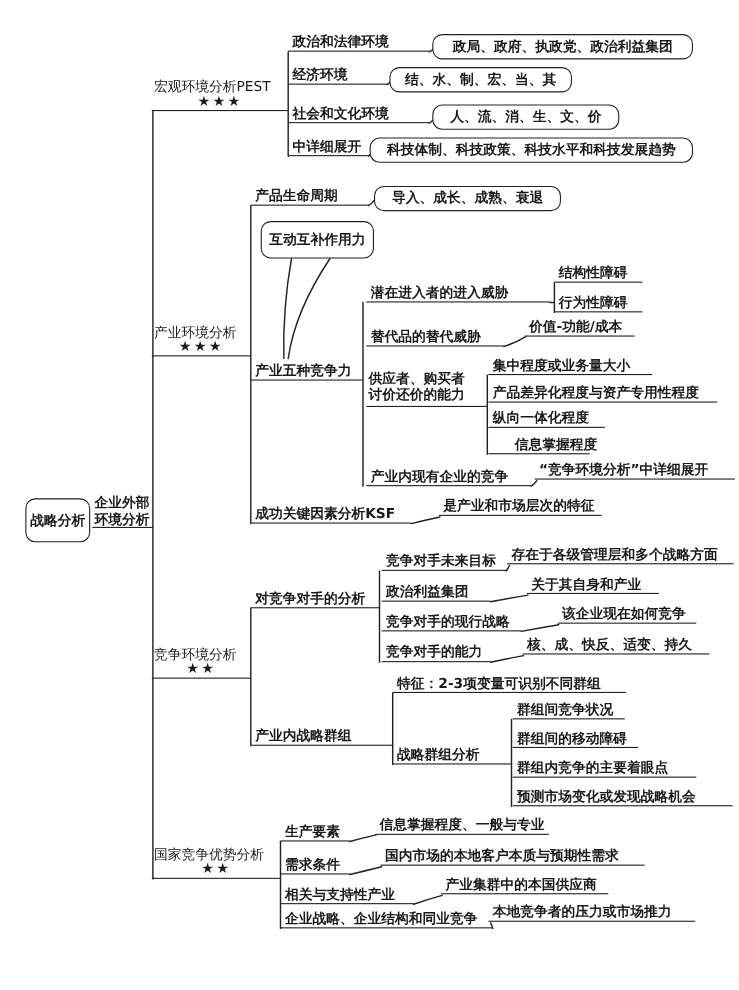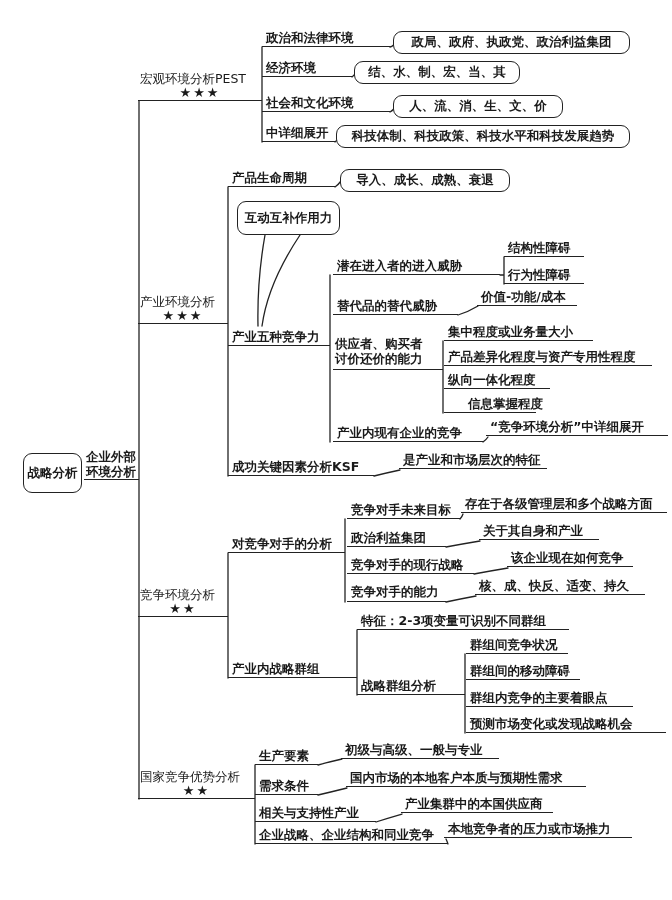--- a/index.html
+++ b/index.html
@@ -128,21 +128,21 @@
   <div class="u" style="left:466px;top:638px;width:102px;">群组间竞争状况</div>
   <div class="u" style="left:466px;top:664px;width:114px;">群组间的移动障碍</div>
   <div class="u" style="left:466px;top:691px;width:167px;">群组内竞争的主要着眼点</div>
   <div class="u" style="left:466px;top:717px;width:200px;">预测市场变化或发现战略机会</div>
 
   <div class="branch" style="left:138px;top:770px;width:117px;">
     <span class="bl">国家竞争优势分析</span>
     <span class="stars">★★</span>
   </div>
   <div class="u" style="left:255px;top:749px;width:63px;">生产要素</div>
-  <div class="u" style="left:341px;top:743px;width:158px;">初级与高级、一般与专业</div>
+  <div class="u" style="left:341px;top:743px;width:158px;">信息掌握程度、一般与专业</div>
   <div class="u" style="left:255px;top:779px;width:63px;">需求条件</div>
   <div class="u" style="left:346px;top:771px;width:240px;">国内市场的本地客户本质与预期性需求</div>
   <div class="u" style="left:255px;top:806px;width:121px;">相关与支持性产业</div>
   <div class="u" style="left:401px;top:797px;width:152px;">产业集群中的本国供应商</div>
   <div class="u" style="left:255px;top:828px;width:193px;">企业战略、企业结构和同业竞争</div>
   <div class="u" style="left:444px;top:822px;width:188px;">本地竞争者的压力或市场推力</div>
 
 </div>
 
 </body></html>

